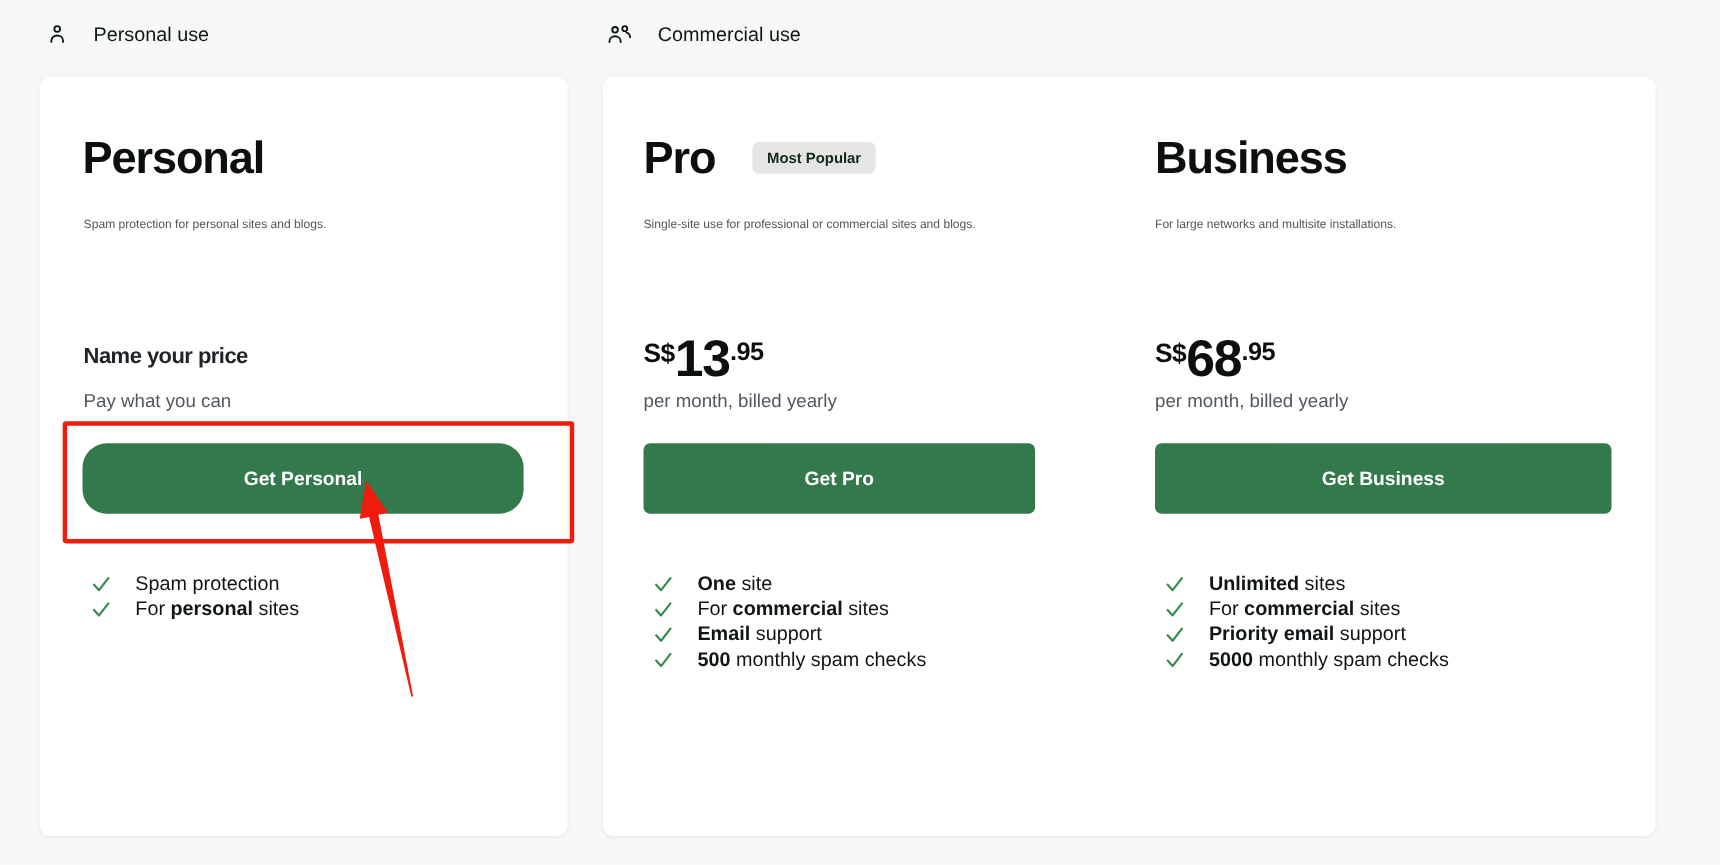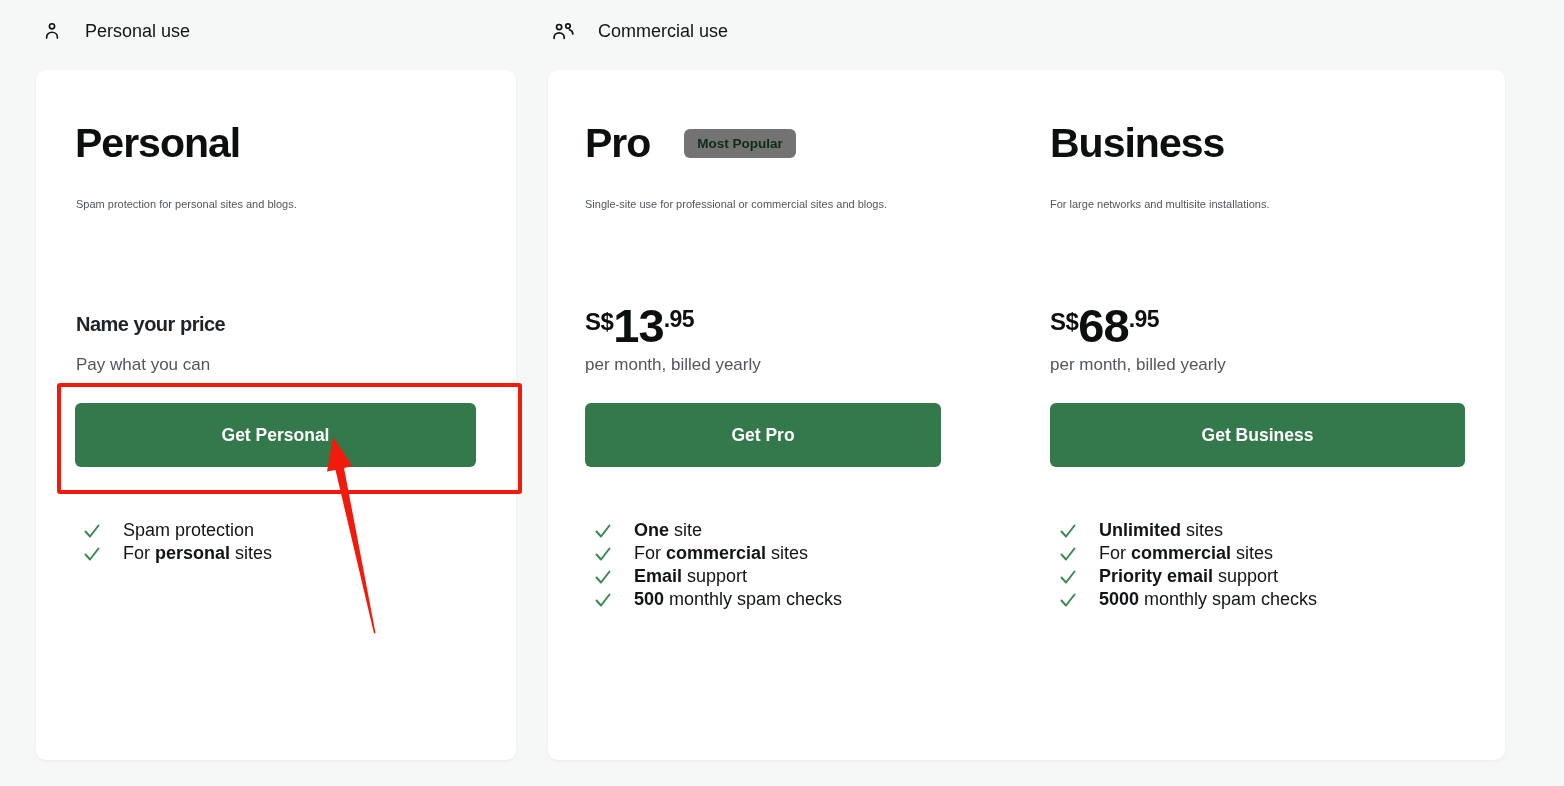--- a/index.html
+++ b/index.html
@@ -42,21 +42,21 @@
     display: flex; align-items: center; gap: 34px;
   }
   .plan-title {
     font-size: 41px;
     font-weight: 700;
     letter-spacing: -1px;
     line-height: 50px;
     color: #0b0f0e;
   }
   .badge {
-    background: #737373;
+    background: #e5e5e5;
     color: #0f2b18;
     font-size: 13.5px;
     font-weight: 700;
     padding: 7px 13px;
     border-radius: 6px;
     white-space: nowrap;
   }
   .plan-desc {
     position: absolute;
     font-size: 11px;
@@ -169,21 +169,21 @@
   <div class="card card-personal">
     <div class="plan-title-row" style="left:39px; top:48px;">
       <div class="plan-title">Personal</div>
     </div>
     <div class="plan-desc" style="left:40px; top:121px;">Spam protection for personal sites and blogs.</div>
 
     <div class="nyp-title" style="left:40px; top:243px;">Name your price</div>
     <div class="nyp-sub" style="left:40px; top:285px;">Pay what you can</div>
 
     <div style="position:absolute; left:39px; top:333px; width:401px;">
-      <button class="cta-button" style="position:relative;">Get Personal</button>
+      <button class="cta-button" style="position:relative;border-radius:22px;">Get Personal</button>
     </div>
 
     <div class="features" style="left:46px; top:449px;">
       <div class="feature">
         <svg width="20" height="20" viewBox="0 0 20 20" fill="none" stroke="#3a8a4f" stroke-width="2" stroke-linecap="round" stroke-linejoin="round">
             <path d="M3.5 10.5 l4.5 5 L16.5 4.5"></path>
           </svg>
         <span><span>Spam protection</span><b></b><span></span></span>
       </div>
       <div class="feature">

